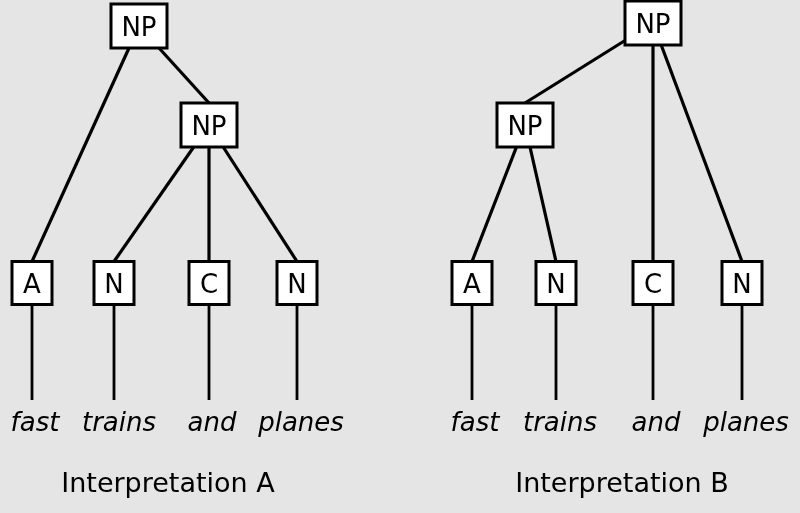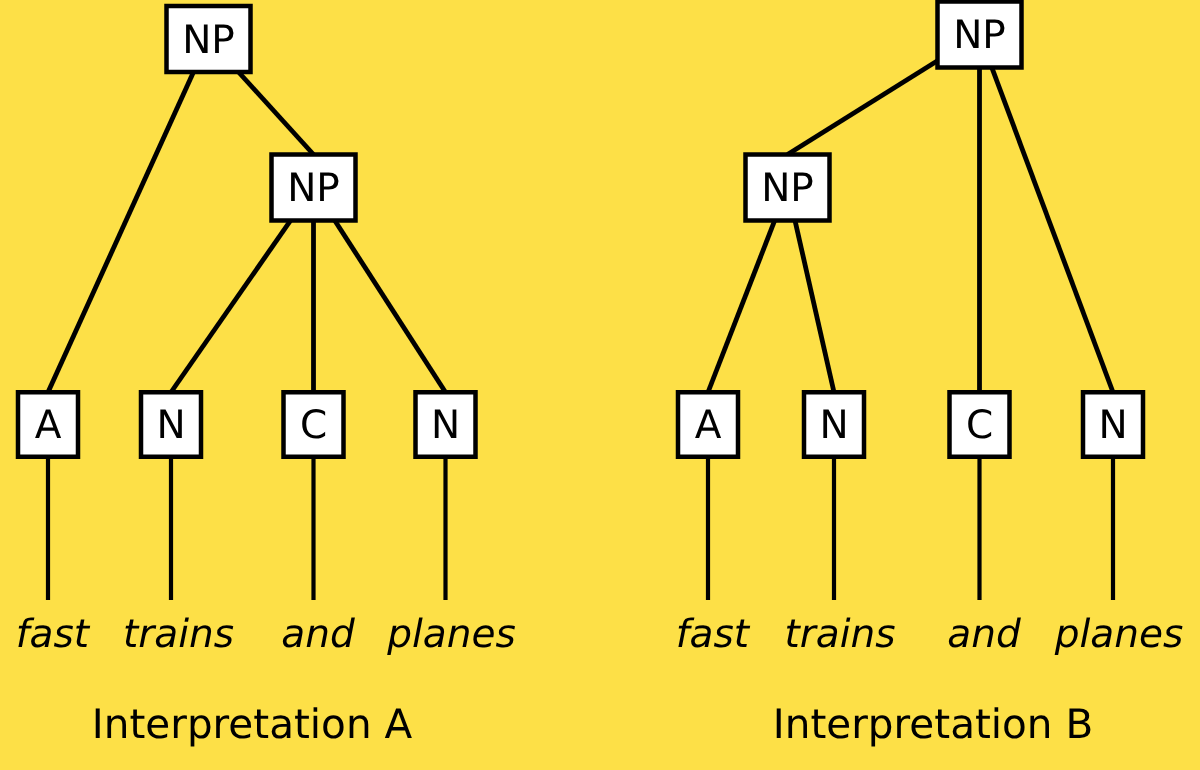--- a/index.html
+++ b/index.html
@@ -4,21 +4,21 @@
 <style>
   html, body {
     margin: 0;
     padding: 0;
     background: #ffffff;
   }
   .canvas {
     position: relative;
     width: 800px;
     height: 513px;
-    background: #fde047;
+    background: #e5e5e5;
     overflow: hidden;
     font-family: "DejaVu Sans", sans-serif;
   }
   svg { display: block; }
   .node-box {
     fill: #ffffff;
     stroke-width: 3px;
   }
   .node-label {
     font: 26px "DejaVu Sans", sans-serif;

